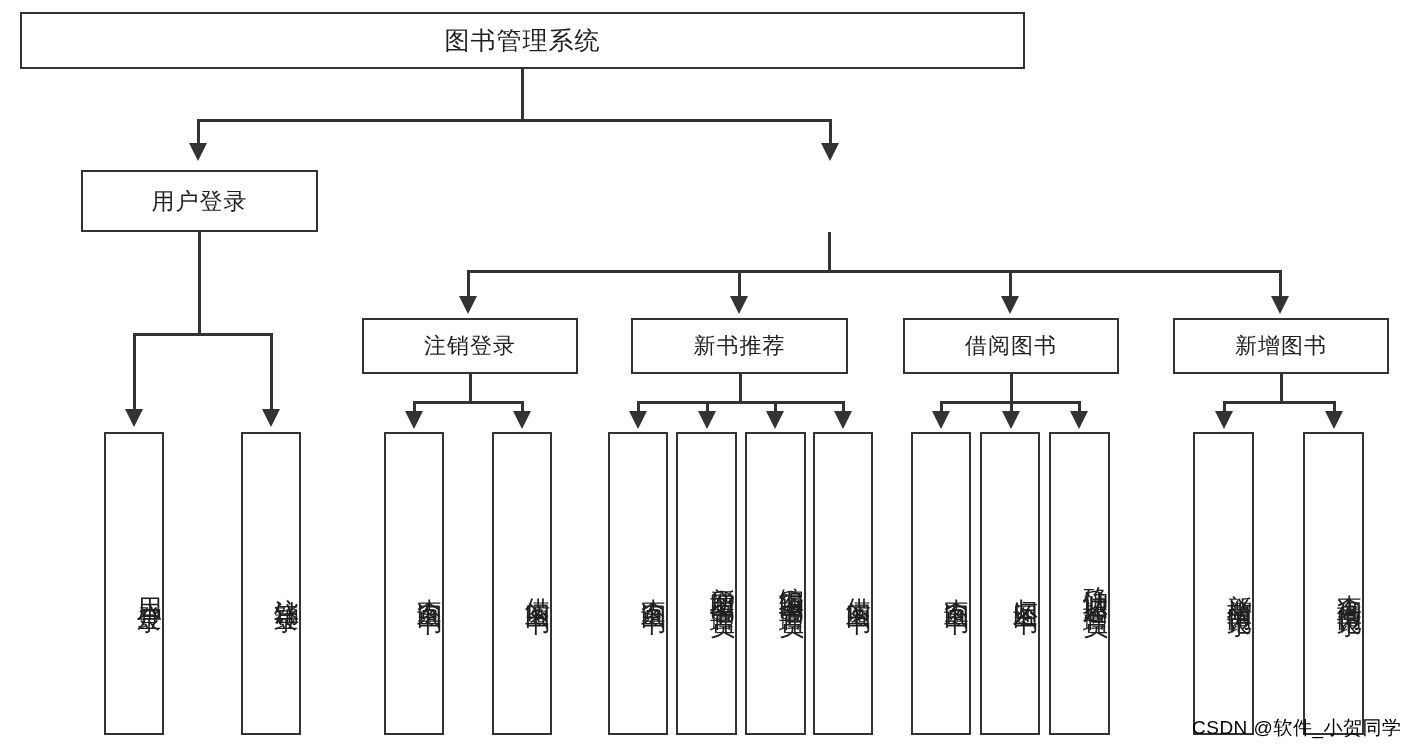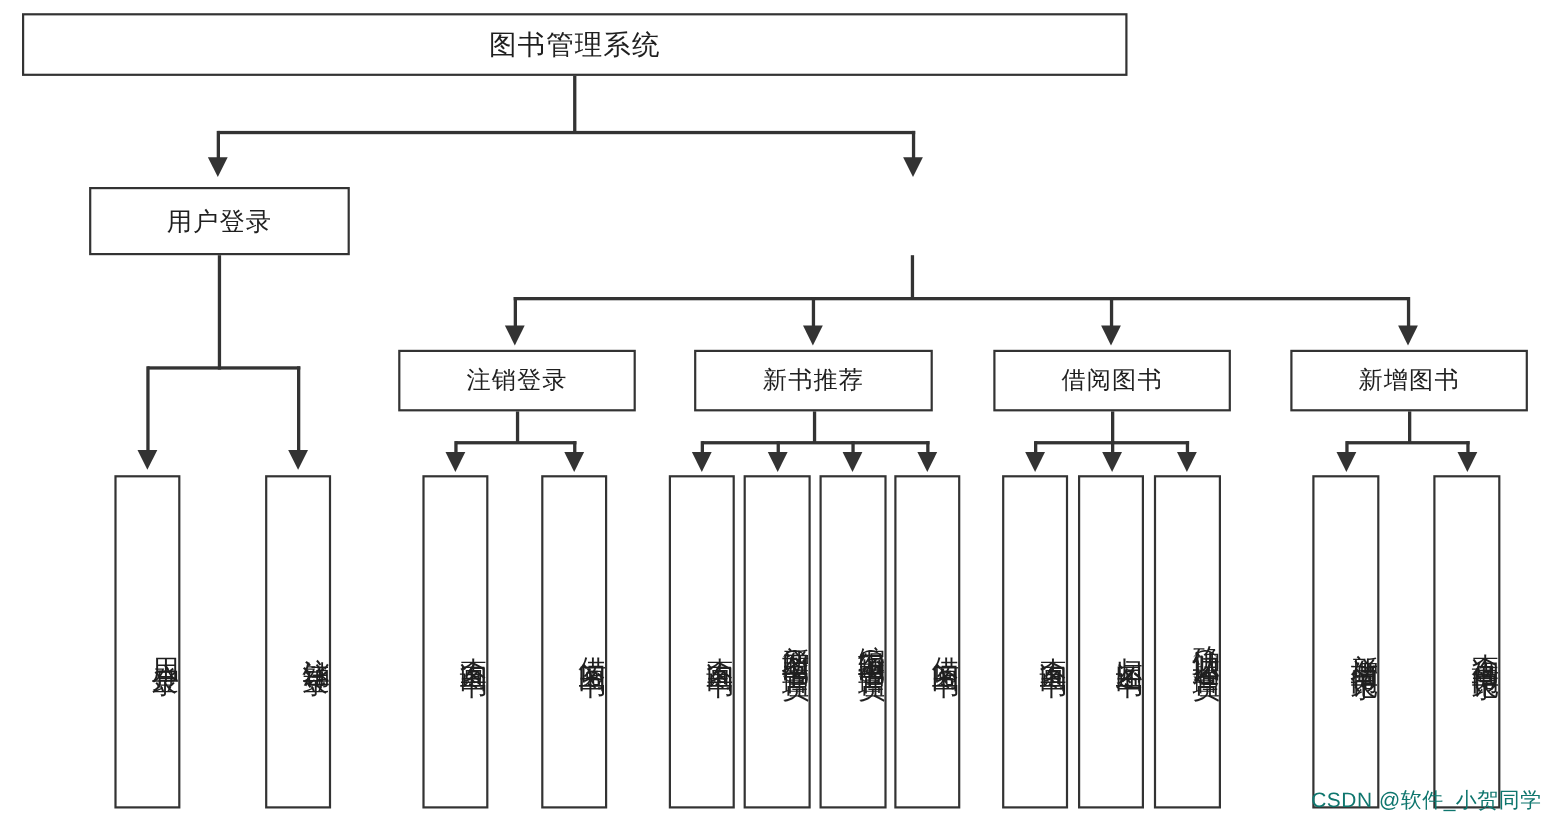--- a/index.html
+++ b/index.html
@@ -81,21 +81,21 @@
     position:absolute;
     width:0;height:0;
     border-left:9px solid transparent;
     border-right:9px solid transparent;
     border-top:18px solid #333333;
   }
   
   .watermark{
     position:absolute;
     font-size:19px;
-    color:#0f766e;
+    color:#000000;
     letter-spacing:0.5px;
     white-space:nowrap;
     user-select:none;
   }
 </style>
 </head>
 <body>
 
 <div id="canvas">
 

